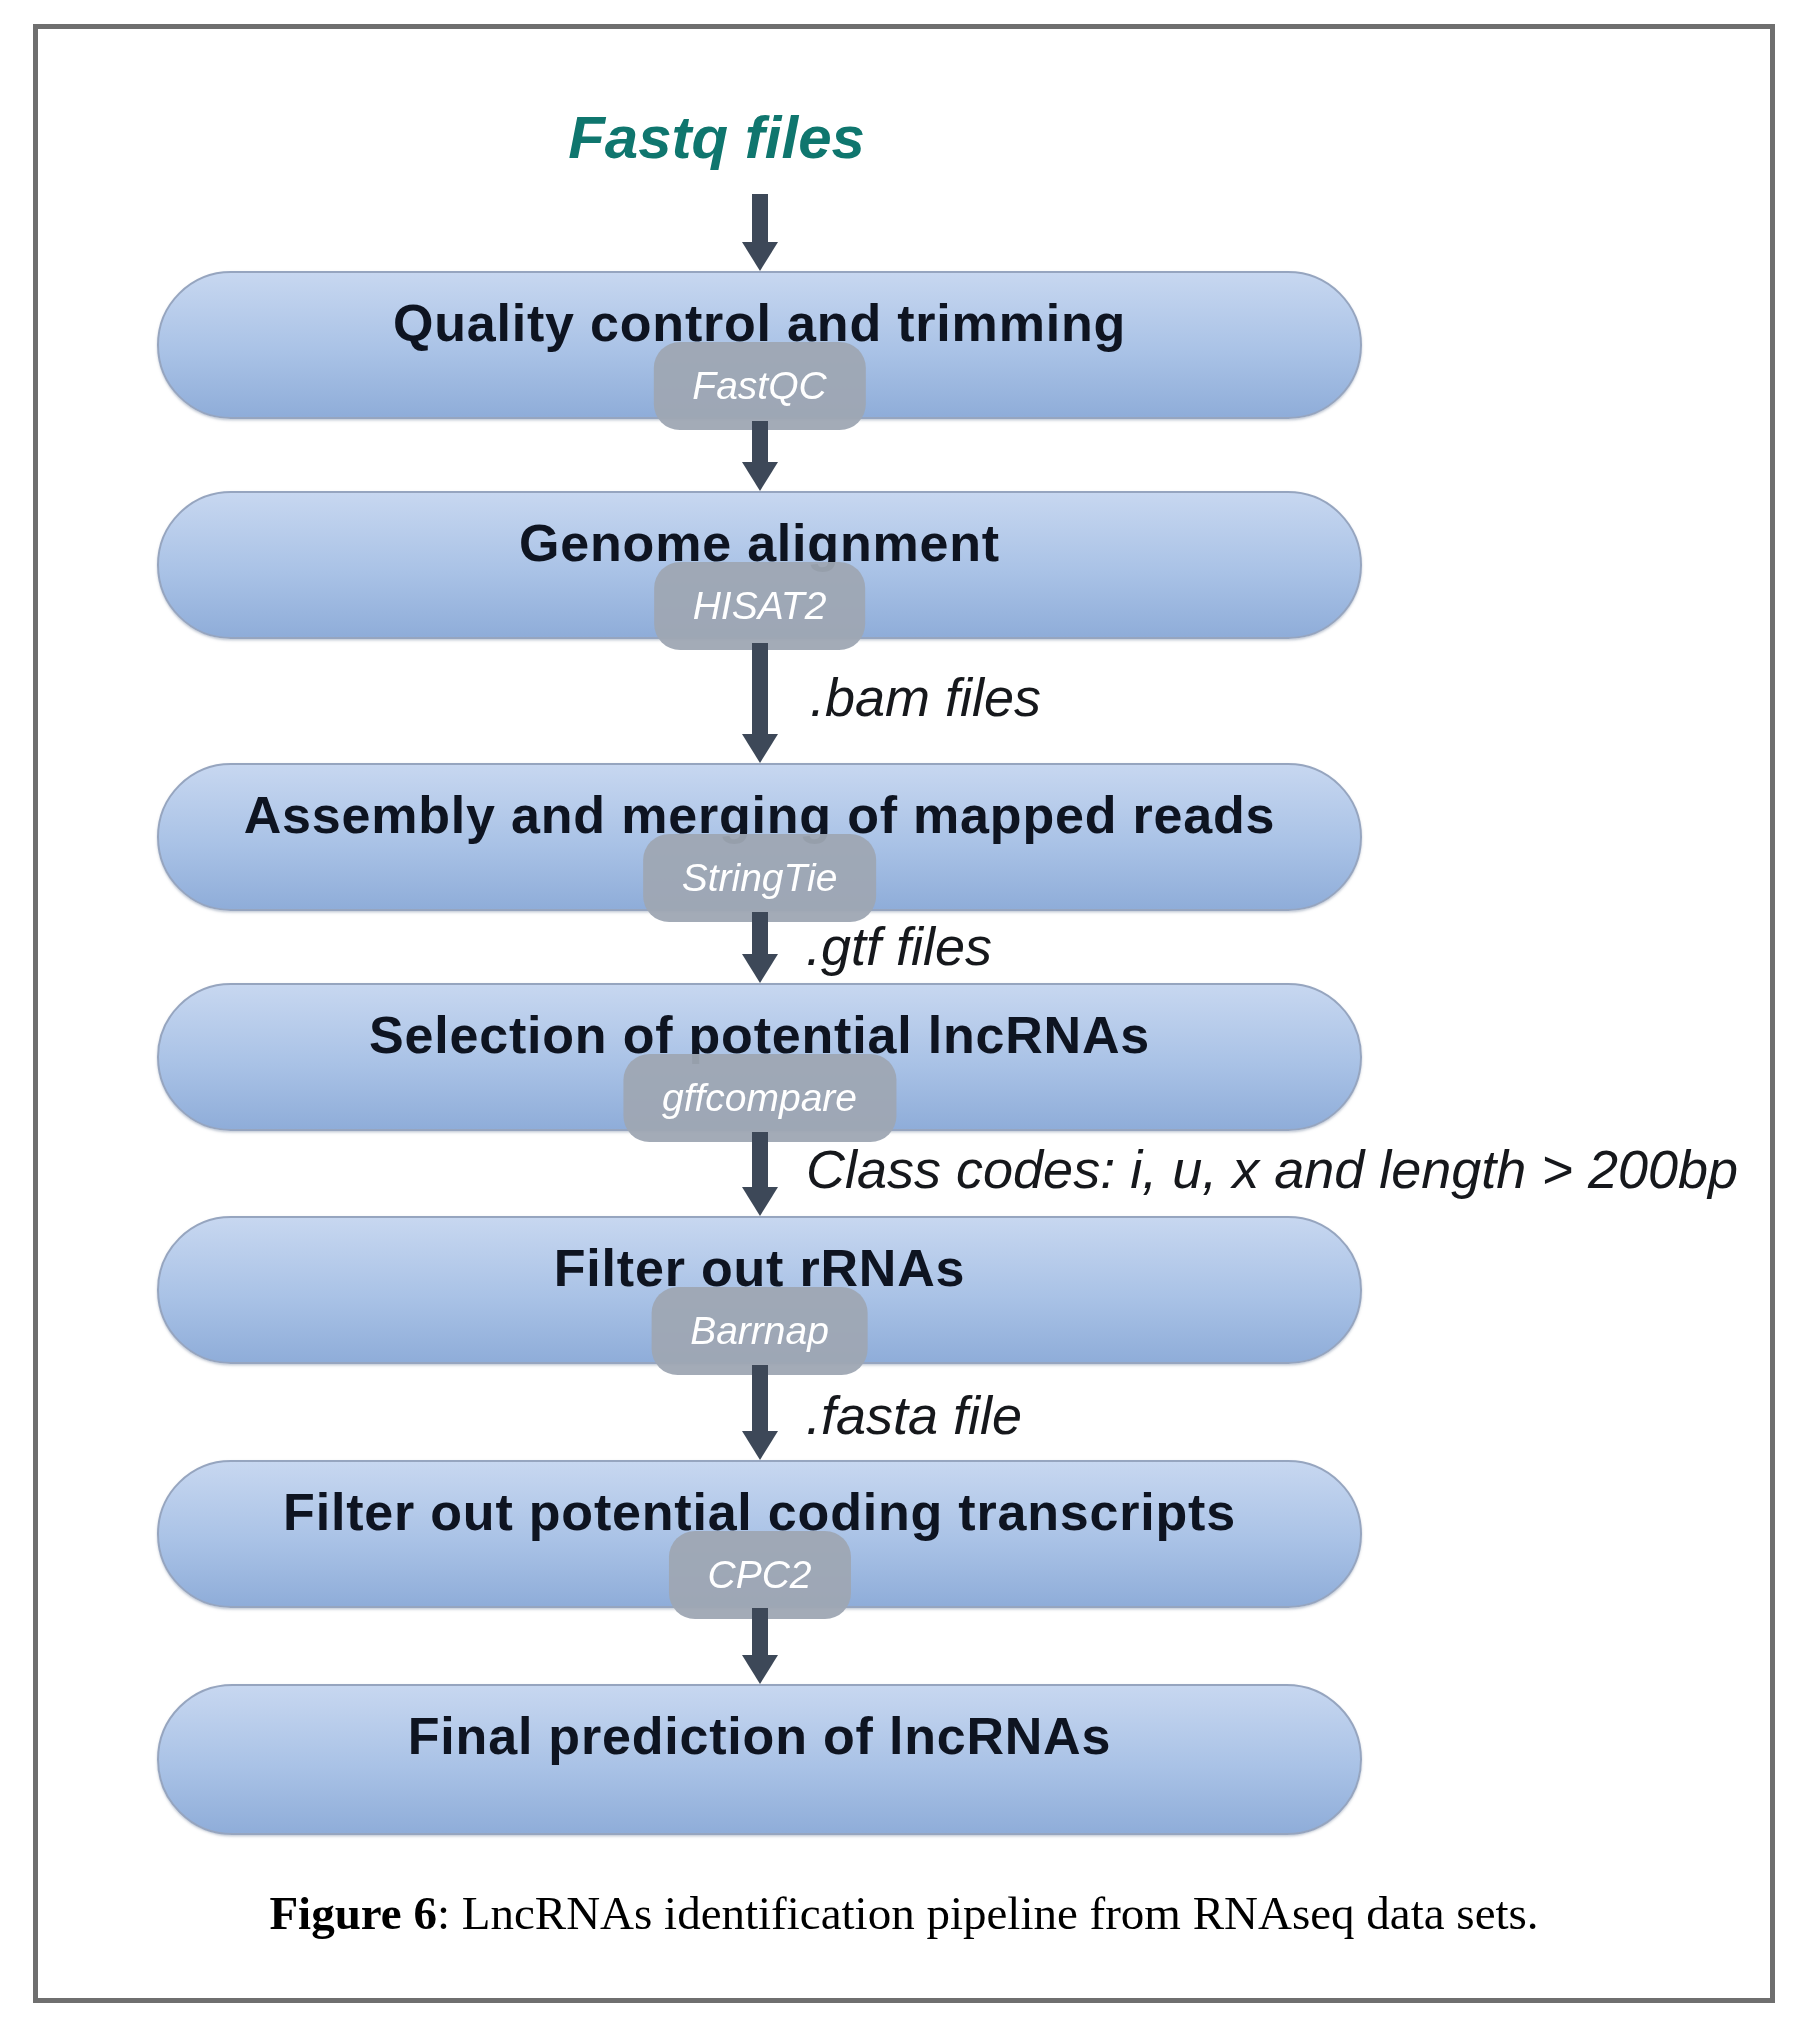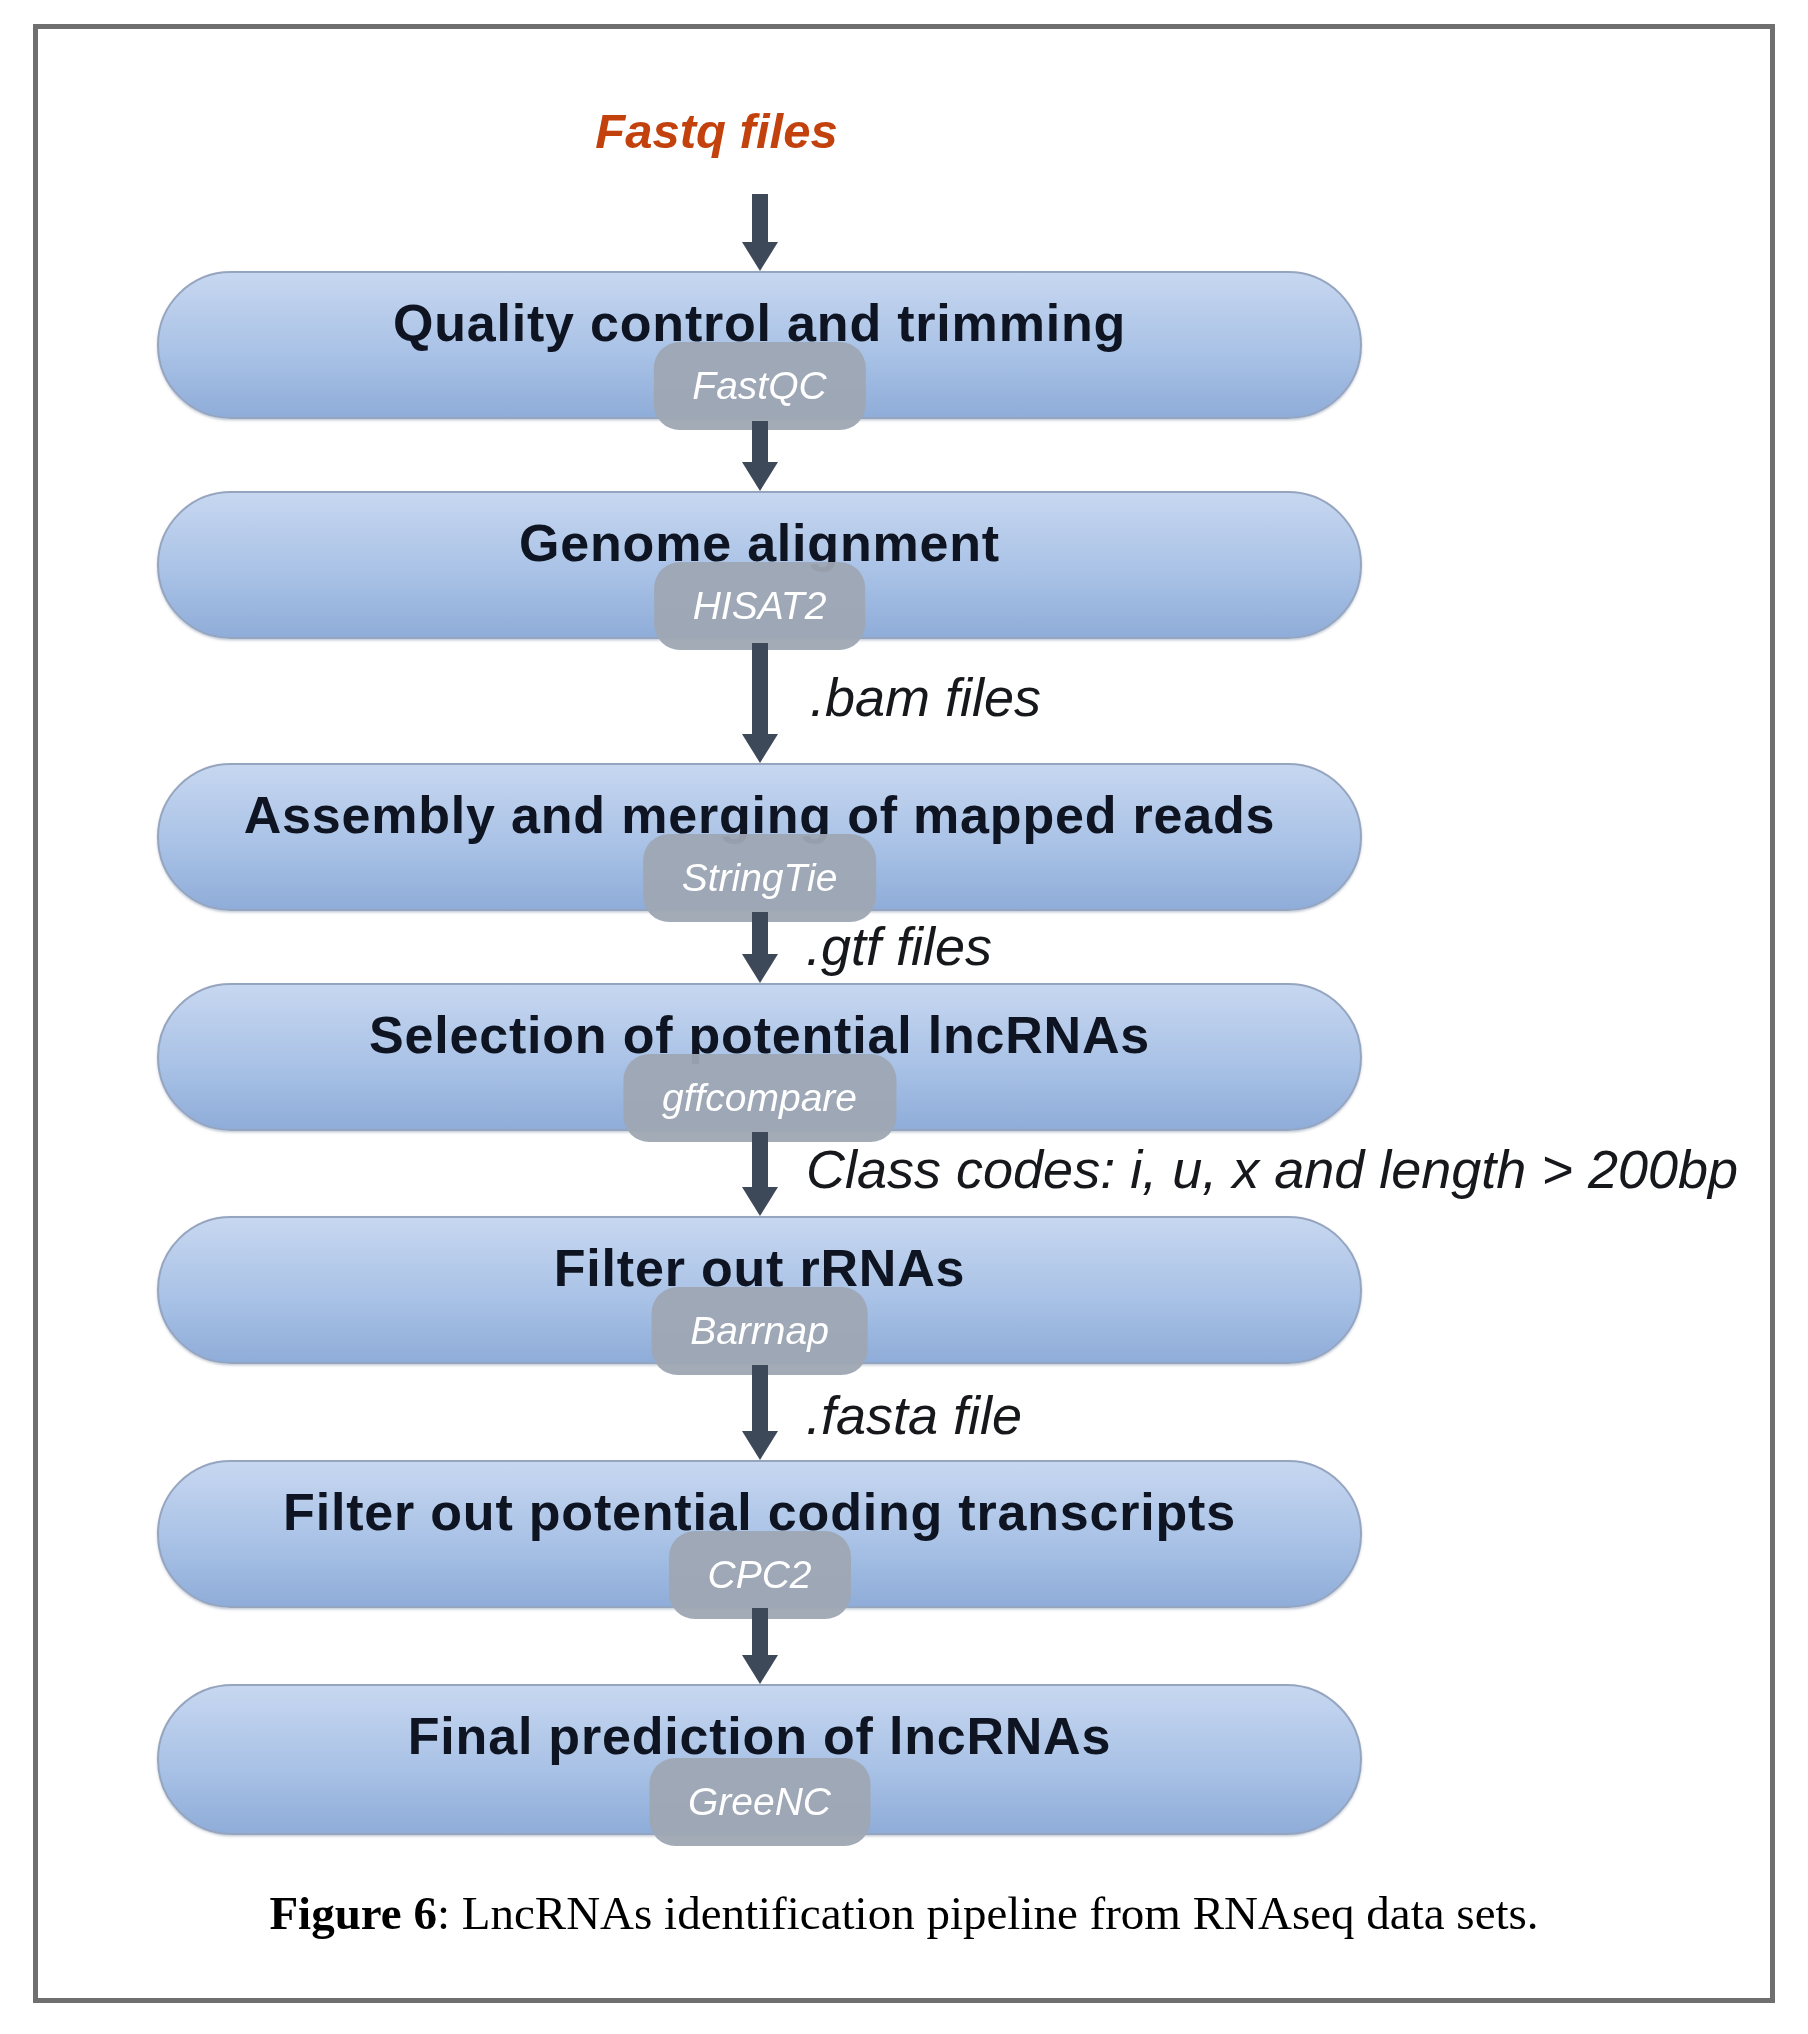--- a/index.html
+++ b/index.html
@@ -1,20 +1,20 @@
 <!DOCTYPE html>
 <html style="font-size:13px"><head>
 <meta charset="utf-8">
 <style>
   html,body{margin:0;padding:0;background:#ffffff;}
   body{width:1808px;height:2035px;position:relative;font-family:"Liberation Sans",sans-serif;overflow:hidden;}
 
   .frame{position:absolute;left:33px;top:24.4px;width:1742px;height:1979px;border:5.7px solid #6f6f6f;box-sizing:border-box;background:#ffffff;}
 
-  .io-label{position:absolute;font-style:italic;font-weight:600;font-size:49px;color:#c2410c;text-align:center;}
+  .io-label{position:absolute;font-style:italic;font-weight:600;font-size:60px;color:#0f766e;text-align:center;}
   .fastq{top:103px;left:350px;width:733px;}
 
   
   .box{position:absolute;left:157px;width:1205px;box-sizing:border-box;
        border:2.4px solid #96a5bf;border-radius:77px;
        background:linear-gradient(180deg,#c7d7f0 0%,#a9c2e6 55%,#8fadd9 100%);
        box-shadow:0 1.6px 2.4px rgba(90,110,140,0.35);}
   .box-title{margin-top:19.5px;text-align:center;font-weight:bold;font-size:52px;color:#0e1421;letter-spacing:0.8px;}
   .b1{top:271px;height:148px;}
   .b2{top:491px;height:148px;}
@@ -122,17 +122,16 @@
   <div class="tool-pill">CPC2</div>
 </div>
 
 <div class="arrow a7">
     <div class="stem"></div>
     <div class="head"></div>
   </div>
 
 <div class="box b7">
   <div class="box-title">Final prediction of lncRNAs</div>
-  <div class="tool-pill">GreeNC</div>
 </div>
 
 <div class="caption"><b>Figure 6</b><span>: LncRNAs identification pipeline from RNAseq data sets.</span></div>
 
 
 </body></html>

